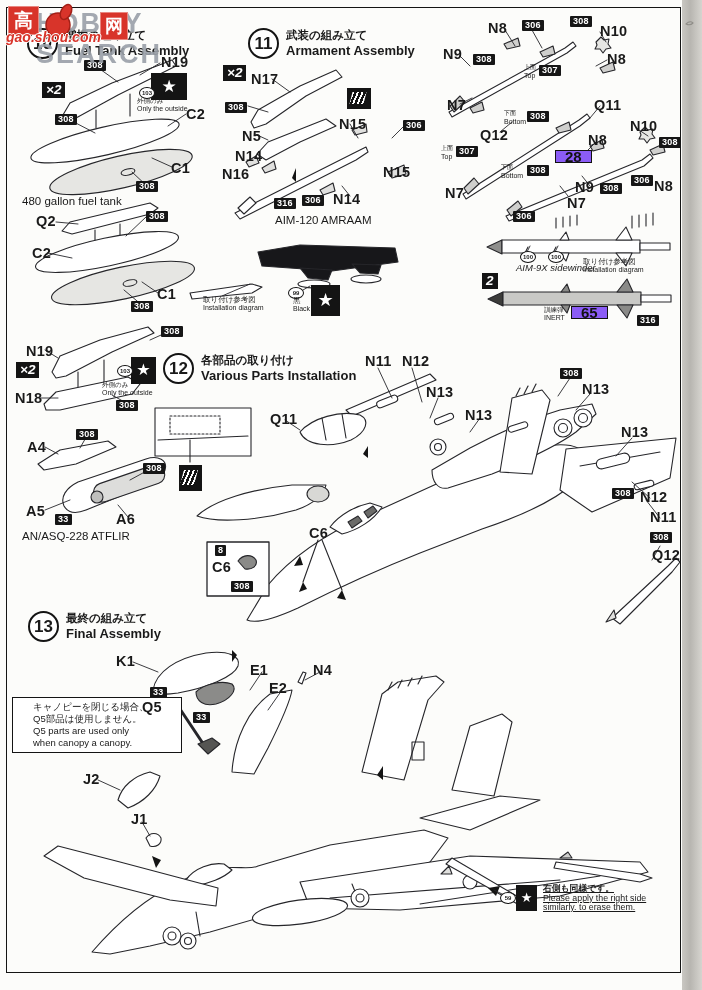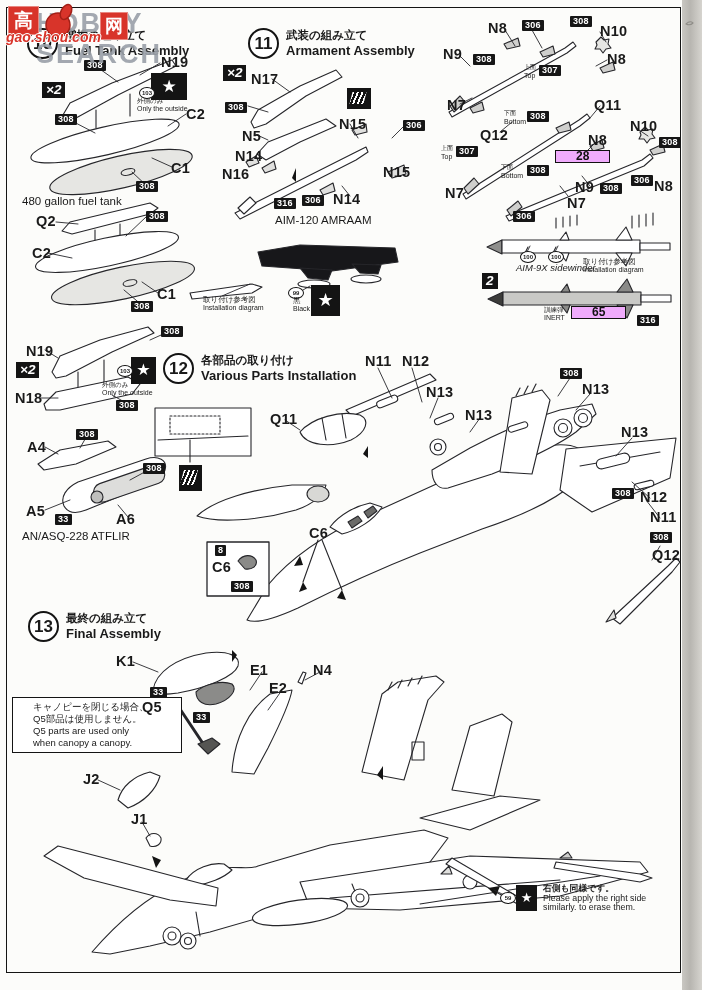--- a/index.html
+++ b/index.html
@@ -7,41 +7,41 @@
         font-family:"Liberation Sans",sans-serif;color:#1a1a1a;}
   #frame{position:absolute;left:6px;top:7px;width:673px;height:964px;border:1.6px solid #141414;z-index:1;}
   #scan-edge{position:absolute;right:0;top:0;width:20px;height:990px;
              background:linear-gradient(90deg,#c9c7c2,#b7b5b0 40%,#d6d4cf);z-index:0;}
   #art{position:absolute;left:0;top:0;z-index:2;}
   #annotations{position:absolute;left:0;top:0;width:702px;height:990px;z-index:4;}
   .ann{position:absolute;white-space:nowrap;line-height:1.05;}
   .part{font-weight:bold;font-size:14.5px;letter-spacing:.2px;}
   .b{background:#161616;color:#fff;font-weight:700;font-size:9px;padding:1px 3px .5px;
      border-radius:1px;letter-spacing:.3px;line-height:9.5px;}
-  .ob{background:#f0abfc;color:#111;border:1.1px solid #111;font-weight:700;font-size:12px;
-      padding:.5px 20px;line-height:9.5px;}
+  .ob{background:#8b5cf6;color:#111;border:1.1px solid #111;font-weight:700;font-size:15px;
+      padding:.5px 9px;line-height:9.5px;}
   .x2{background:#141414;color:#fff;font-weight:800;font-style:italic;font-size:13.5px;
       padding:1px 4px 2px;line-height:13px;}
   .c{display:inline-flex;min-width:12px;height:10px;padding:0 1px;border:1px solid #111;
      border-radius:50%;font-size:6px;font-weight:bold;align-items:center;justify-content:center;background:#fff;}
   .star{background:#141414;color:#fff;display:flex;align-items:center;justify-content:center;}
   .decal{background:#141414;}
   .decal::after{content:"";position:absolute;left:15%;top:18%;width:60%;height:58%;
       background:repeating-linear-gradient(100deg,#fff 0 2px,#141414 2px 4.5px);transform:skewX(-14deg);}
   .d{font-size:6.5px;line-height:7.5px;}
   .d .l2{font-size:7px;}
   .t{font-size:11.5px;}
   .step{position:absolute;display:flex;align-items:flex-start;gap:7px;z-index:4;}
   .step-circle{width:27px;height:27px;border:2.6px solid #141414;border-radius:50%;background:#fff;
       display:flex;align-items:center;justify-content:center;font-size:17px;font-weight:800;}
   .step-titles .jp{font-size:11.5px;font-weight:bold;}
   .step-titles .en{font-size:13px;font-weight:bold;}
   .notebox{position:absolute;border:1.6px solid #141414;background:#fff;padding:3px 20px;z-index:4;
       font-size:9.5px;line-height:12px;margin-top:10px;}
-  .sidenote{position:absolute;z-index:4;font-size:8.8px;line-height:9.5px;}
+  .sidenote{position:absolute;z-index:4;font-size:8.8px;line-height:9.5px;text-decoration:underline;}
   .sidenote .jp{font-weight:bold;}
   #watermark{position:absolute;left:0;top:0;z-index:6;}
   #wm-gray{position:absolute;left:36px;top:8px;font-size:27px;font-weight:800;letter-spacing:2px;
       color:#9aa0a8;opacity:.9;}
   .wm-box{position:absolute;background:#d8342a;color:#fff;display:flex;align-items:center;
       justify-content:center;font-weight:bold;border:1.5px solid #e8867f;}
   #wm-url{position:absolute;left:6px;top:29px;color:#d8342a;font-weight:800;font-style:italic;font-size:14px;
       text-shadow:1px 0 #fff,-1px 0 #fff,0 1px #fff,0 -1px #fff;}
 </style>
 </head>

